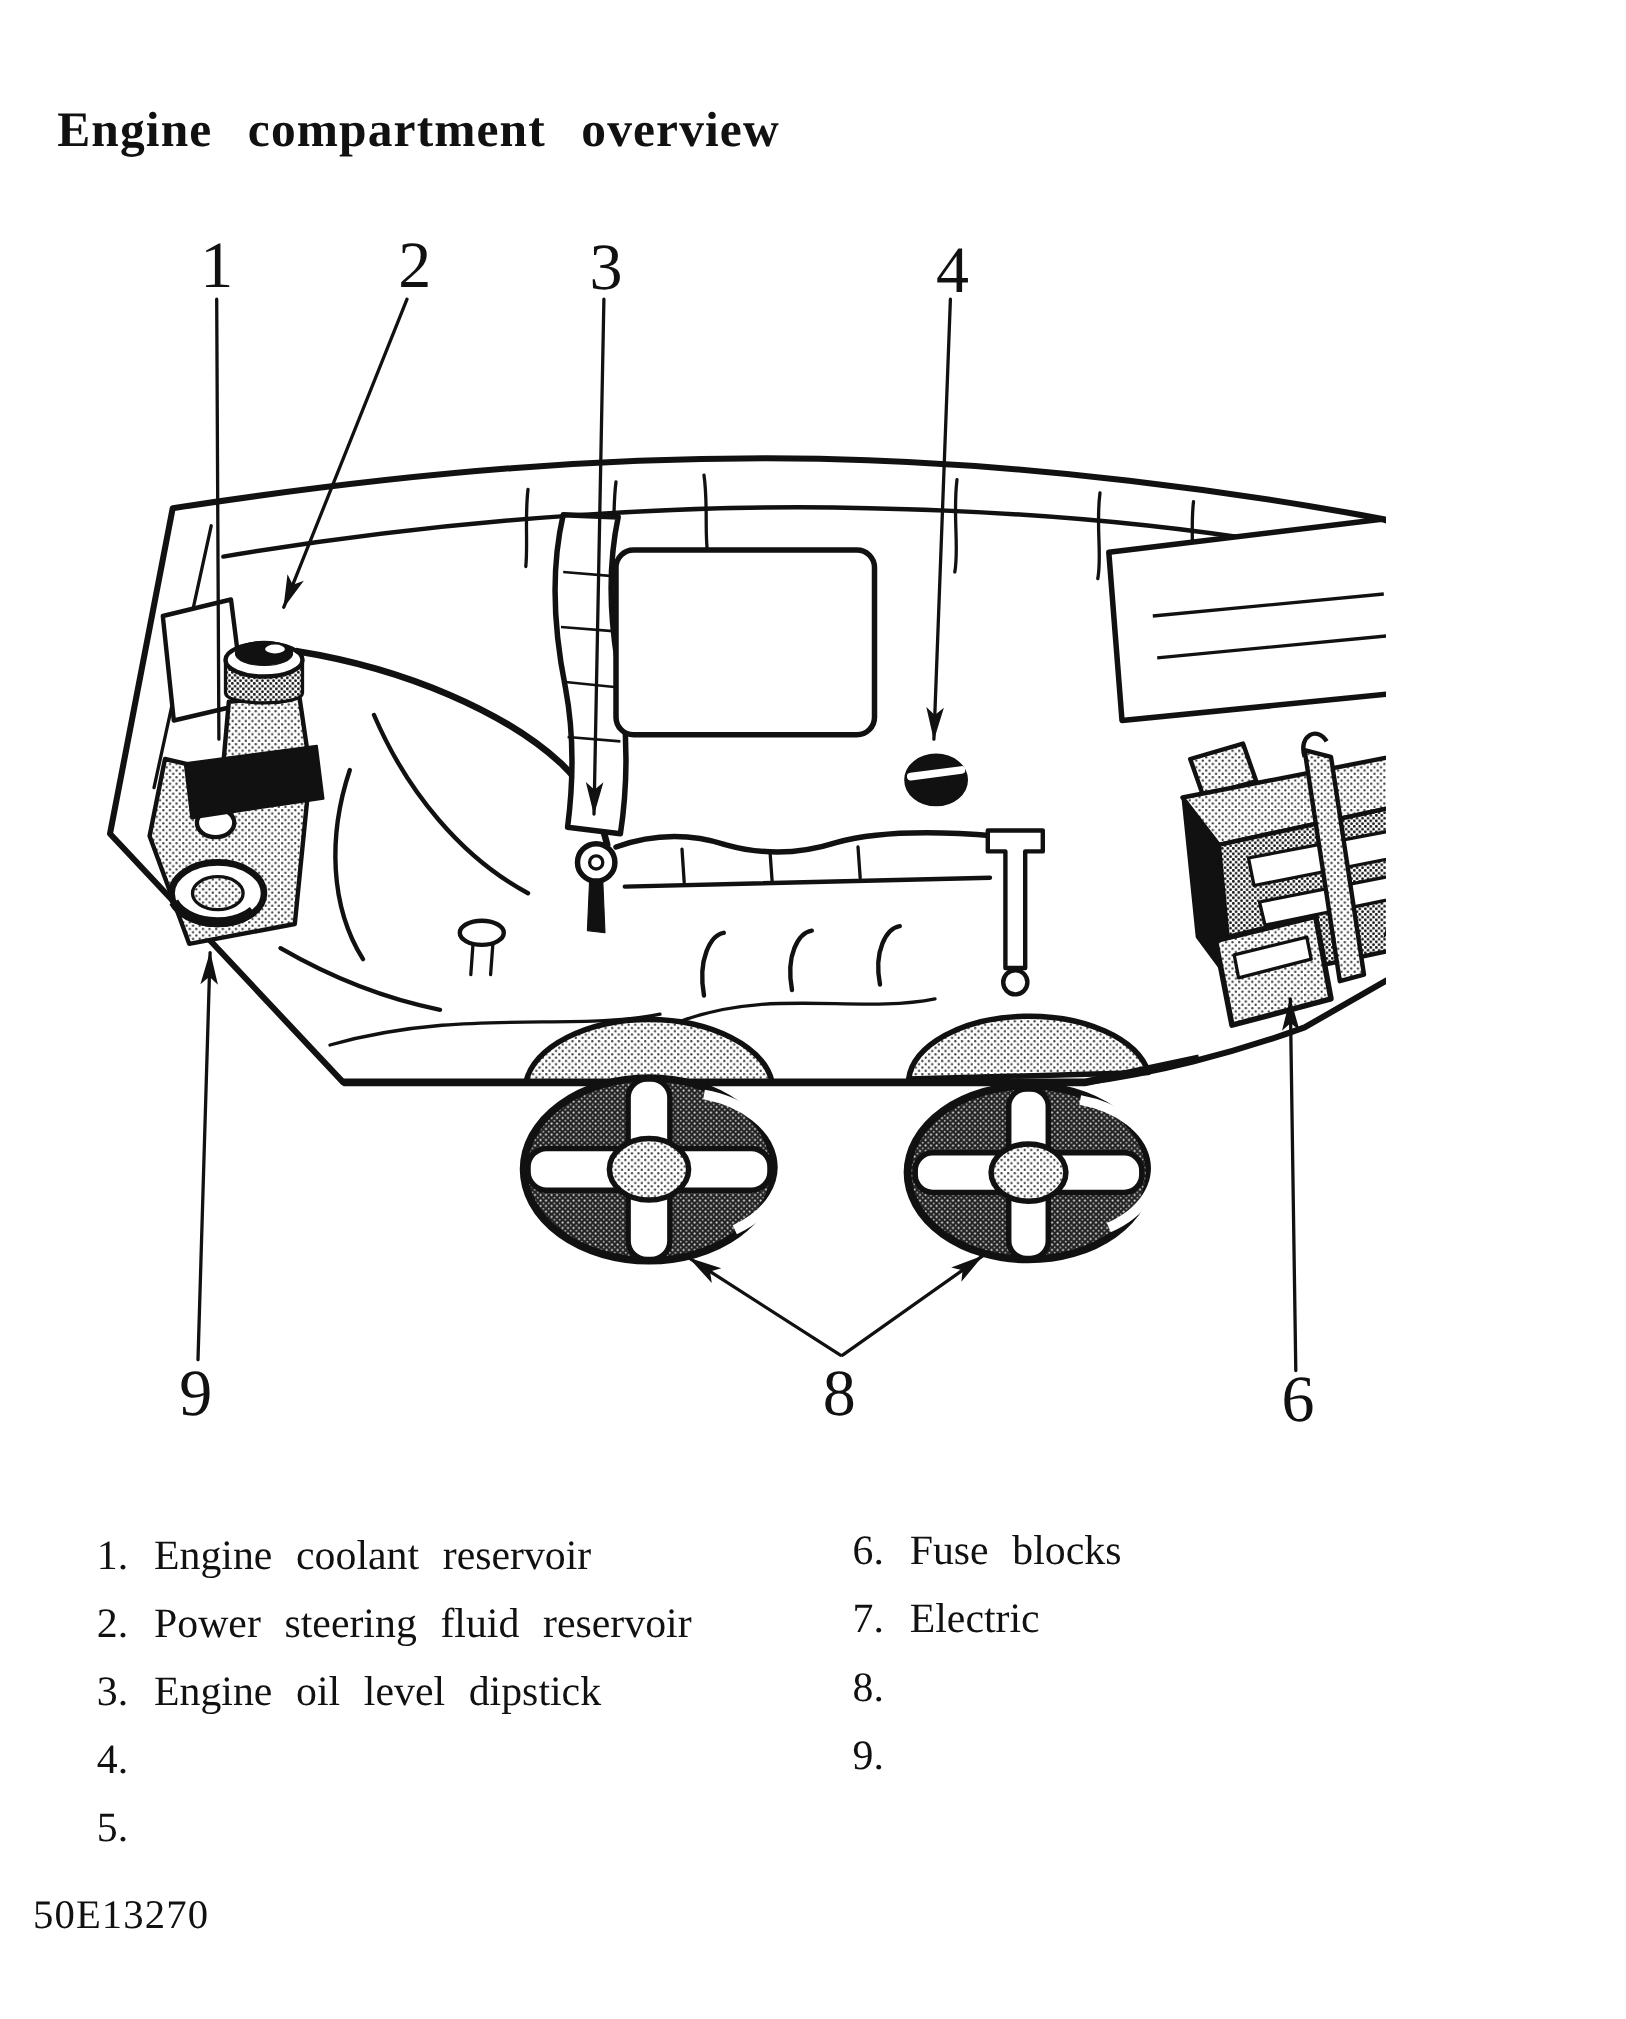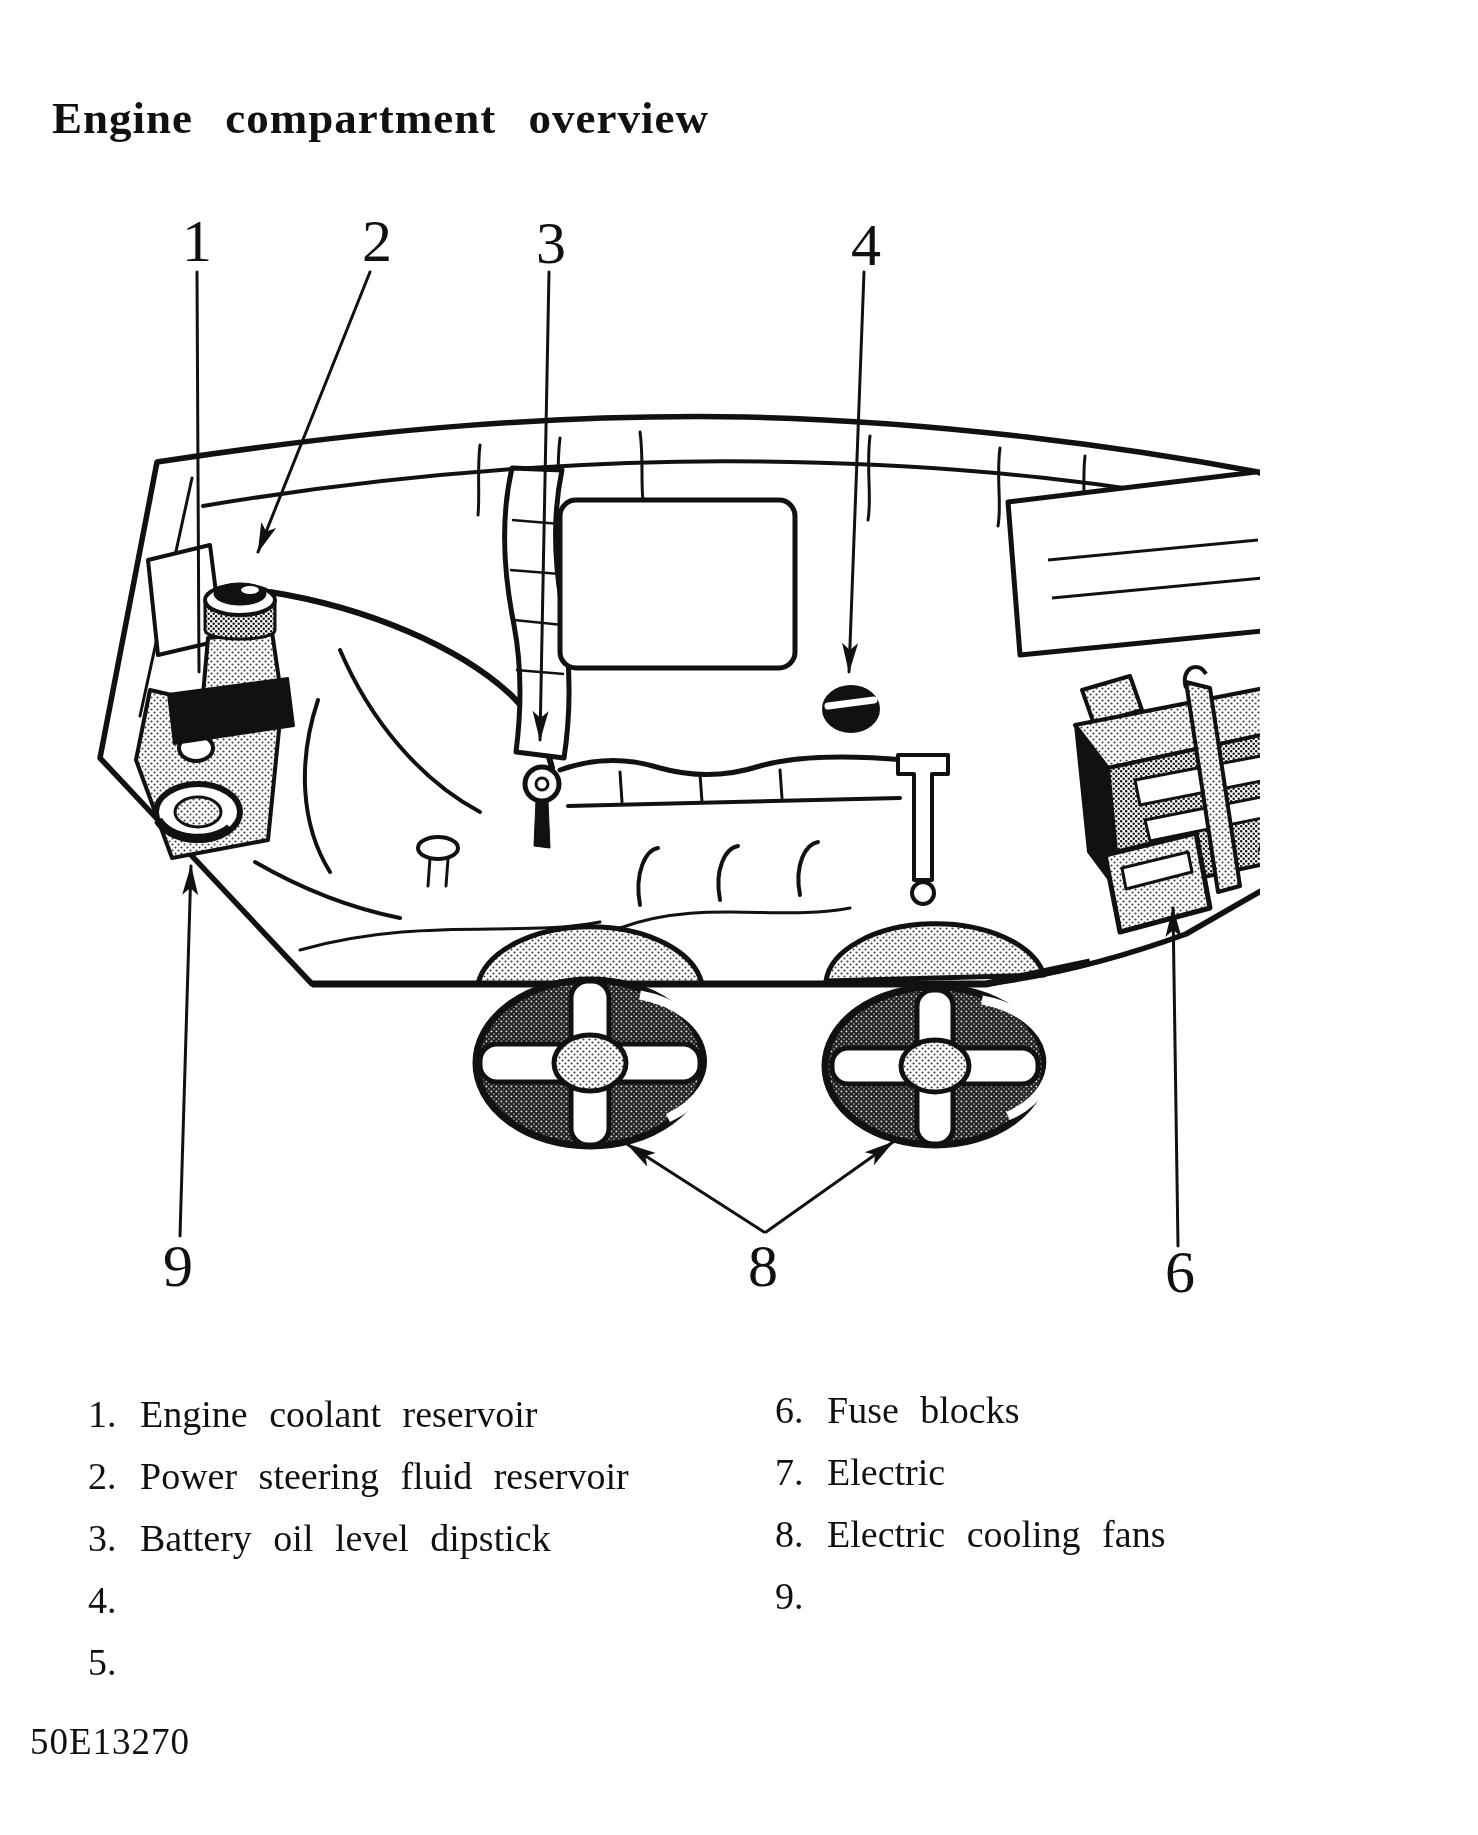--- a/index.html
+++ b/index.html
@@ -221,42 +221,41 @@
     <div class="legend-row">
       <span class="legend-num">1.</span>
       <span class="legend-label">Engine coolant reservoir</span>
     </div>
     <div class="legend-row">
       <span class="legend-num">2.</span>
       <span class="legend-label">Power steering fluid reservoir</span>
     </div>
     <div class="legend-row">
       <span class="legend-num">3.</span>
-      <span class="legend-label">Battery oil level dipstick</span>
+      <span class="legend-label">Engine oil level dipstick</span>
     </div>
     <div class="legend-row">
       <span class="legend-num">4.</span>
     </div>
     <div class="legend-row">
       <span class="legend-num">5.</span>
     </div>
   </div>
 
   <div class="legend-col right">
     <div class="legend-row">
       <span class="legend-num">6.</span>
       <span class="legend-label">Fuse blocks</span>
     </div>
     <div class="legend-row">
       <span class="legend-num">7.</span>
       <span class="legend-label">Electric</span>
     </div>
     <div class="legend-row">
       <span class="legend-num">8.</span>
-      <span class="legend-label">Electric cooling fans</span>
     </div>
     <div class="legend-row tall">
       <span class="legend-num">9.</span>
     </div>
   </div>
 
   <div class="figure-code">50E13270</div>
 </div>
 
 </body></html>

